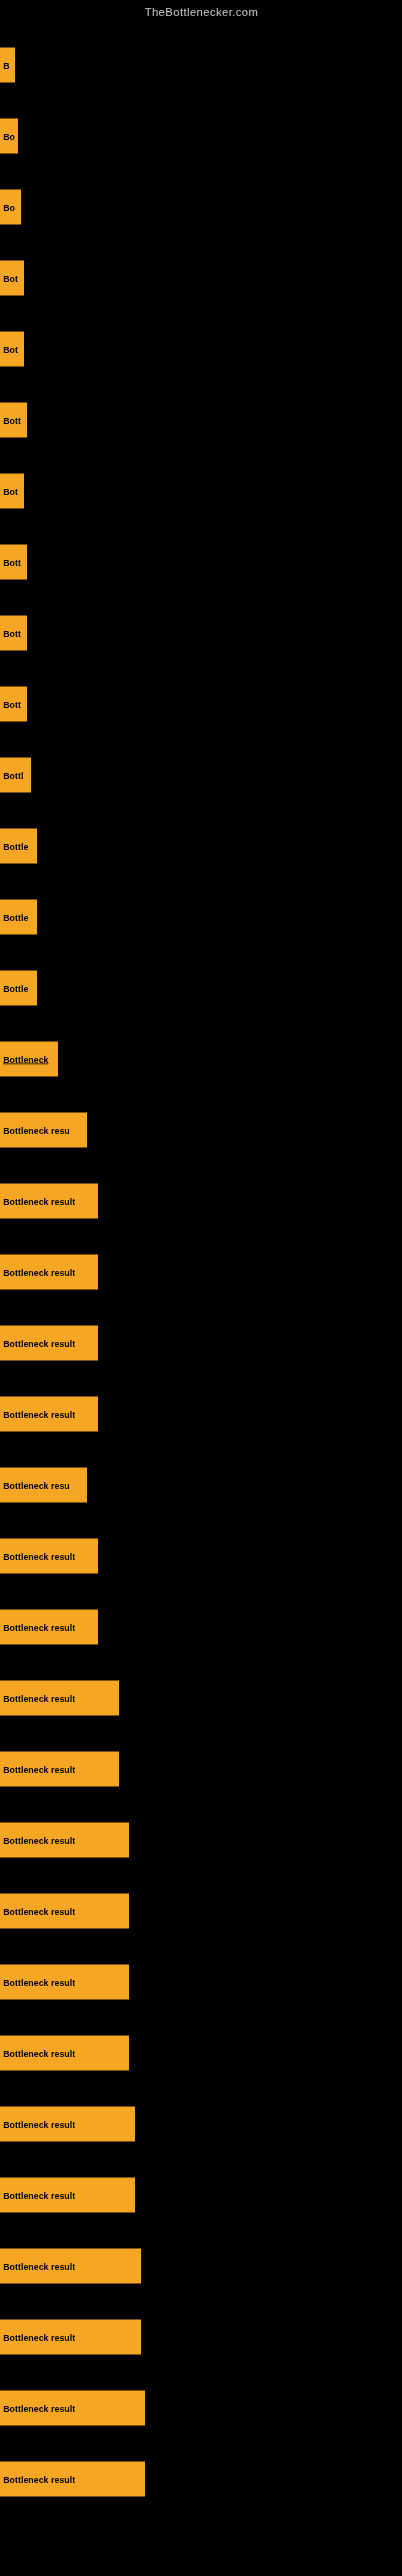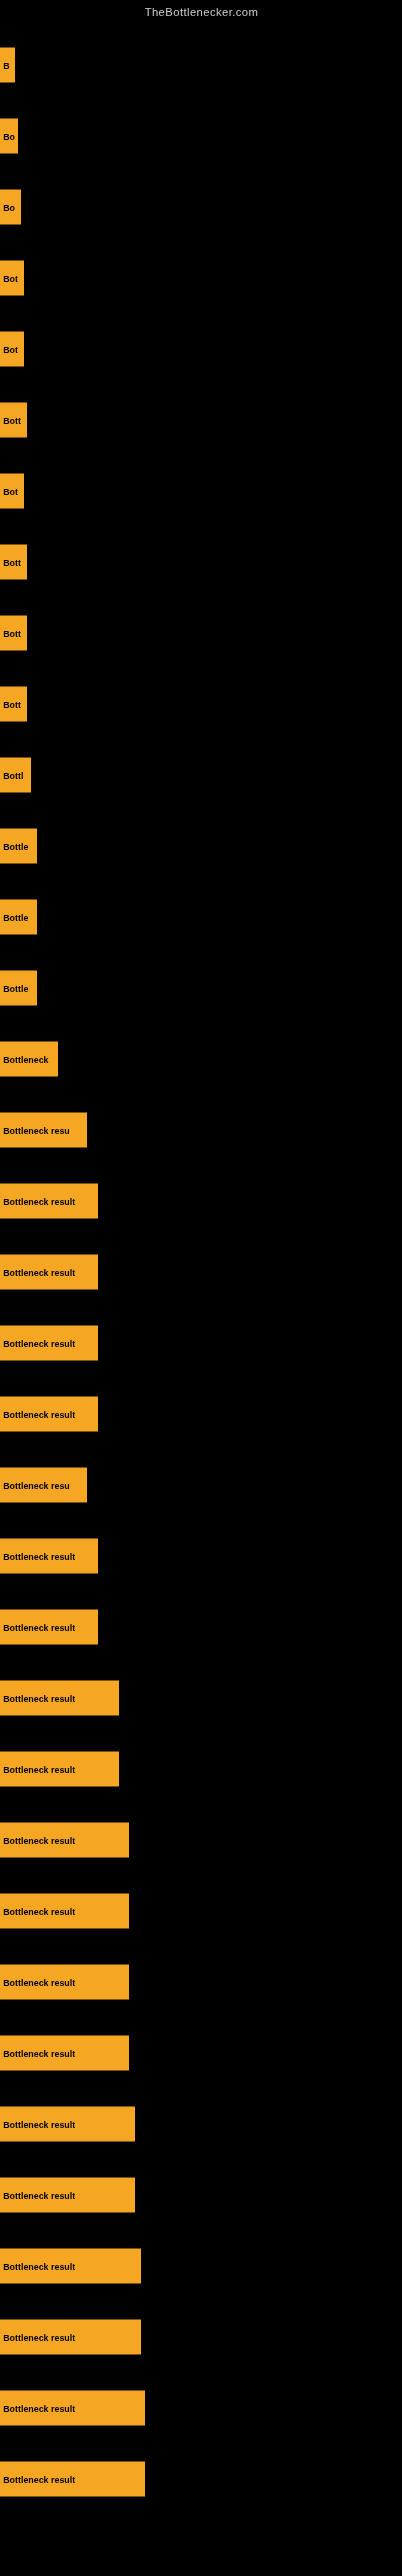--- a/index.html
+++ b/index.html
@@ -122,21 +122,21 @@
       <div class="bar" style="width: 37px;">
         <span class="bar-label">Bottle</span>
       </div>
     </div>
     <div class="bar-row">
       <div class="bar" style="width: 37px;">
         <span class="bar-label">Bottle</span>
       </div>
     </div>
     <div class="bar-row">
-      <div class="bar" style="width: 58px;">
+      <div class="bar" style="width: 58px; text-decoration: underline;">
         <span class="bar-label">Bottleneck</span>
       </div>
     </div>
     <div class="bar-row">
       <div class="bar" style="width: 87px;">
         <span class="bar-label">Bottleneck resu</span>
       </div>
     </div>
     <div class="bar-row">
       <div class="bar" style="width: 98px;">

